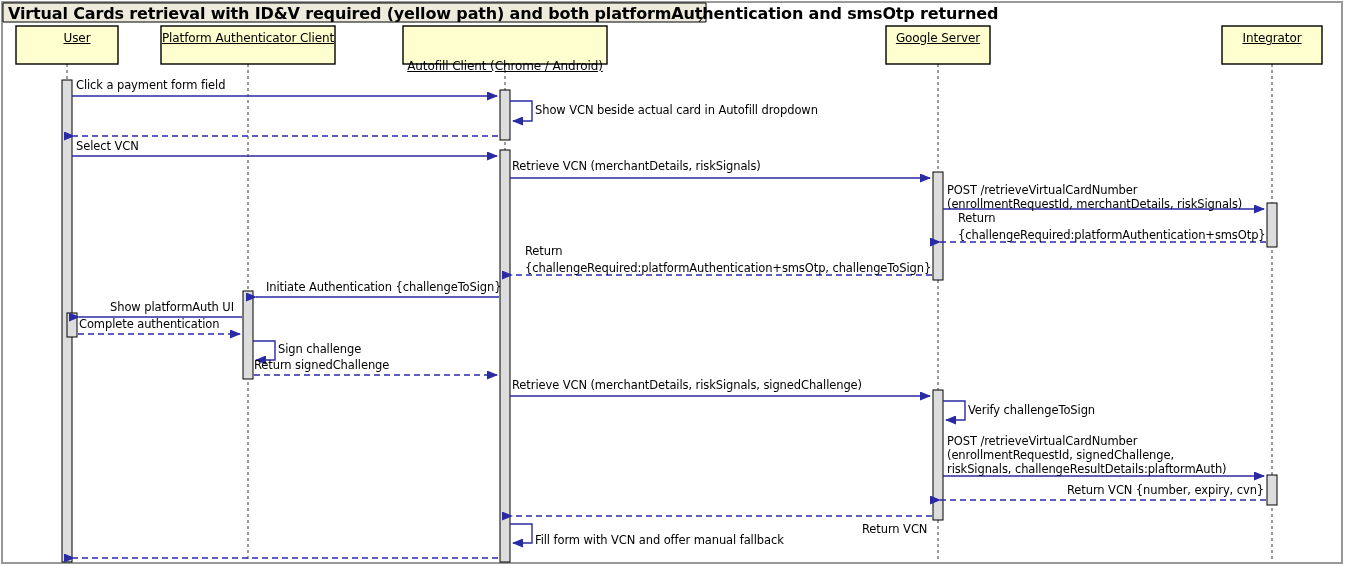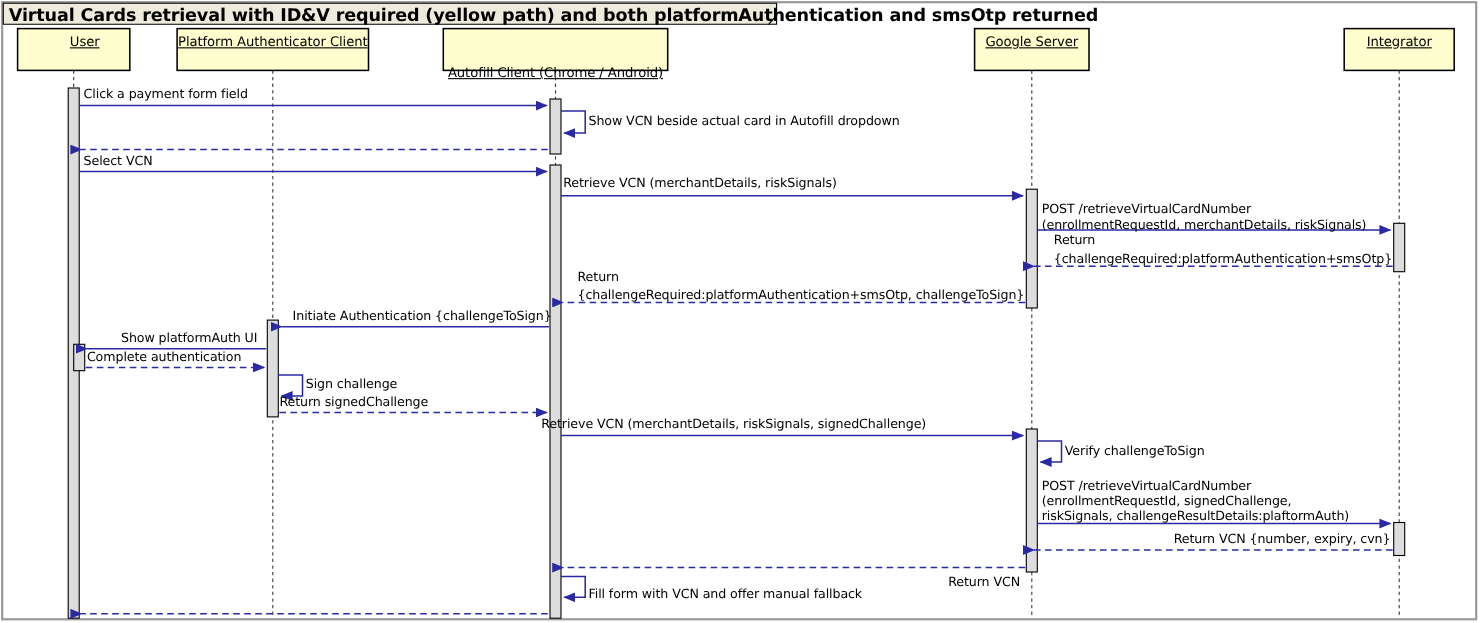--- a/index.html
+++ b/index.html
@@ -189,21 +189,21 @@
   <div class="lbl" style="left:947px; top:197px;">(enrollmentRequestId, merchantDetails, riskSignals)</div>
   <div class="lbl" style="left:958px; top:211px;">Return</div>
   <div class="lbl" style="left:958px; top:228px;">{challengeRequired:platformAuthentication+smsOtp}</div>
   <div class="lbl" style="left:525px; top:244px;">Return</div>
   <div class="lbl" style="left:525px; top:261px;">{challengeRequired:platformAuthentication+smsOtp, challengeToSign}</div>
   <div class="lbl" style="left:266px; top:280px;">Initiate Authentication {challengeToSign}</div>
   <div class="lbl" style="left:110px; top:300px;">Show platformAuth UI</div>
   <div class="lbl" style="left:79px; top:317px;">Complete authentication</div>
   <div class="lbl" style="left:278px; top:342px;">Sign challenge</div>
   <div class="lbl" style="left:254px; top:358px;">Return signedChallenge</div>
-  <div class="lbl" style="left:492px; top:378px;">Retrieve VCN (merchantDetails, riskSignals, signedChallenge)</div>
+  <div class="lbl" style="left:512px; top:378px;">Retrieve VCN (merchantDetails, riskSignals, signedChallenge)</div>
   <div class="lbl" style="left:968px; top:403px;">Verify challengeToSign</div>
   <div class="lbl" style="left:947px; top:434px;">POST /retrieveVirtualCardNumber</div>
   <div class="lbl" style="left:947px; top:448px;">(enrollmentRequestId, signedChallenge,</div>
   <div class="lbl" style="left:947px; top:462px;">riskSignals, challengeResultDetails:plaftormAuth)</div>
   <div class="lbl" style="left:1067px; top:483px;">Return VCN {number, expiry, cvn}</div>
   <div class="lbl" style="left:862px; top:522px;">Return VCN</div>
   <div class="lbl" style="left:535px; top:533px;">Fill form with VCN and offer manual fallback</div>
 
 </div>
 

